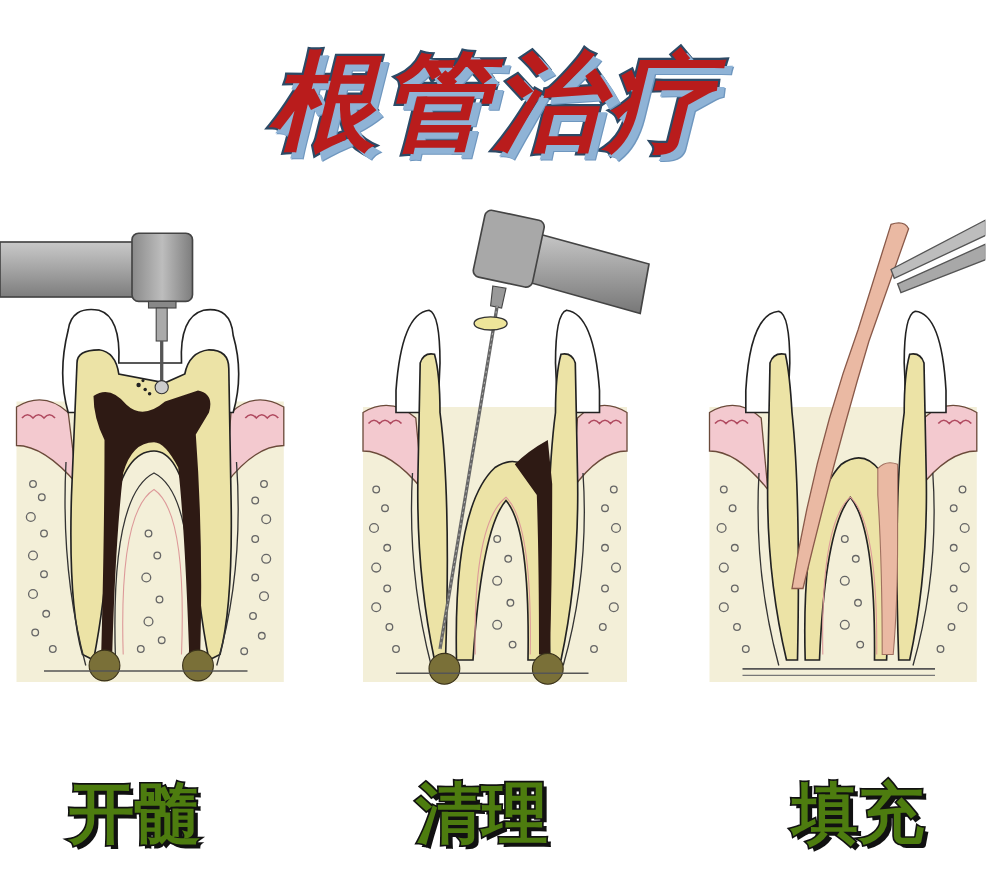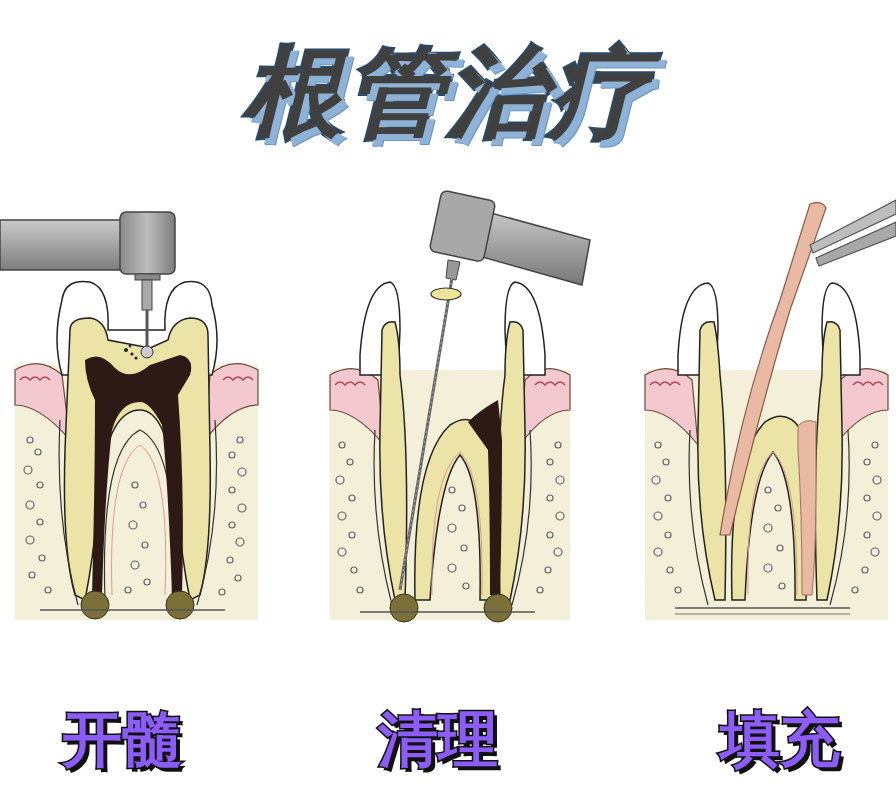--- a/index.html
+++ b/index.html
@@ -1,29 +1,29 @@
 <!DOCTYPE html>
 <html><head>
 <meta charset="utf-8">
 <style>
   html, body { margin:0; padding:0; background:#ffffff; }
   body { width:896px; height:800px; position:relative; overflow:hidden; font-family:"DejaVu Sans", sans-serif; }
   .title {
     position:absolute; left:0; top:28px; width:896px; text-align:center;
     font-family:"DejaVu Sans", sans-serif; font-weight:bold; font-size:98px; letter-spacing:4px;
-    color:#404040; font-style:italic;
+    color:#b91c1c; font-style:italic;
     -webkit-text-stroke: 4px #2c4a66;
     text-shadow: 6px 6px 0 #8fb3d6, 7px 7px 0 #6f97bf;
     paint-order: stroke fill;
   }
   .panel { position:absolute; top:190px; }
   .panel svg { display:block; }
   .label {
     position:absolute; top:700px; font-weight:bold; font-size:60px;
-    color:#8b5cf6; -webkit-text-stroke: 3px #111; paint-order: stroke fill;
+    color:#4d7c0f; -webkit-text-stroke: 3px #111; paint-order: stroke fill;
     text-shadow: 4px 4px 0 #111;
   }
 </style>
 </head>
 <body>
 
 <div class="title">根管治疗</div>
 
 <div class="panel" style="left:0px;">
 <svg width="300" height="450" viewBox="0 0 300 450">

